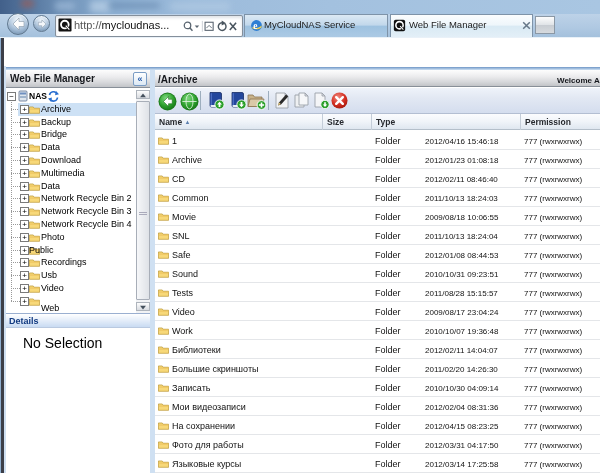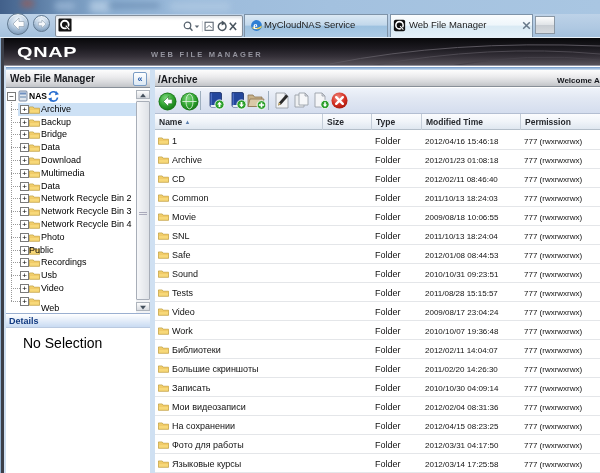--- a/index.html
+++ b/index.html
@@ -80,20 +80,21 @@
       <path d="M7 1 L13 7 L7 13 L7 9.5 L2 9.5 L2 4.5 L7 4.5 Z" fill="#f4f7fa" stroke="#8899aa" stroke-width=".8"></path>
     </svg>
 <div class="abs" id="addr"></div>
 
 <svg class="abs" style="left:58px;top:18px" width="14" height="14" viewBox="0 0 15 15">
       <rect x="0.5" y="0.5" width="14" height="14" rx="1" fill="#131313"></rect>
       <circle cx="7.3" cy="7" r="4.1" fill="none" stroke="#fff" stroke-width="2"></circle>
       <line x1="8.6" y1="8.4" x2="12.6" y2="12.8" stroke="#131313" stroke-width="2.6"></line>
       <line x1="8.3" y1="8.1" x2="12.2" y2="12.4" stroke="#fff" stroke-width="1.3"></line>
     </svg>
+<div class="abs" style="left:74px;top:19px;font-size:11px;color:#555;white-space:nowrap">http://<span style="color:#111">mycloudnas...</span></div>
 
 <svg class="abs" style="left:182px;top:19.5px" width="56" height="12.6" viewBox="0 0 62 14">
   <circle cx="6" cy="6" r="3.6" fill="none" stroke="#5a6570" stroke-width="1.4"></circle>
       <line x1="8.5" y1="8.7" x2="11.5" y2="12" stroke="#5a6570" stroke-width="1.6"></line>
   <path d="M14 6 L19 6 L16.5 9 Z" fill="#5a6570"></path>
   <line x1="22.5" y1="1" x2="22.5" y2="13" stroke="#c8cdd2" stroke-width="1"></line>
   <rect x="25.5" y="2.5" width="9" height="9" fill="none" stroke="#5a6570" stroke-width="1.2"></rect>
       <path d="M27 9 L30 6 L33 9" stroke="#5a6570" stroke-width="1" fill="none"></path>
   <path d="M44.5 3 A4.3 4.3 0 1 0 47.5 4.2" fill="none" stroke="#4a555f" stroke-width="1.6"></path>
       <path d="M44 0.5 L48.8 3.6 L44 6 Z" fill="#4a555f"></path>
@@ -114,29 +115,20 @@
       <line x1="8.5" y1="8.5" x2="12.5" y2="12.8" stroke="#111" stroke-width="2.4"></line>
       <line x1="8.2" y1="8.2" x2="12" y2="12.2" stroke="#fff" stroke-width="1.2"></line>
     </svg>
 <div class="tabtxt" style="left:409px;top:19px">Web File Manager</div>
 <svg class="abs" style="left:522px;top:21px" width="9" height="9" viewBox="0 0 9 9">
       <path d="M1.2 1.2 L7.8 7.8 M7.8 1.2 L1.2 7.8" stroke="#667788" stroke-width="1.5"></path>
     </svg>
 <div class="abs" id="newtab"></div>
 <div class="abs" style="left:0;top:36.5px;width:600px;height:1.5px;background:rgba(250,252,255,.8)"></div>
 
-<div class="abs" id="qnapbar">
-  <svg class="abs" style="left:330px;top:0" width="270" height="28" viewBox="0 0 270 28">
-        <path d="M0 26 Q120 2 270 8" fill="none" stroke="#5a565e" stroke-width="1"></path>
-        <path d="M40 28 Q160 6 270 16" fill="none" stroke="#4e4a52" stroke-width="1"></path>
-        <path d="M120 28 Q200 14 270 22" fill="none" stroke="#454149" stroke-width="1"></path>
-      </svg>
-  <div id="qnaplogo">QNAP</div>
-  <div id="wfmtitle">WEB FILE MANAGER</div>
-</div>
 <div class="abs" id="bluestrip"></div>
 <div class="abs" id="lborder"></div>
 <div class="abs" id="lborder2"></div>
 
 <div class="abs" id="lpanel"></div>
 <div class="abs phead" id="lphead"></div>
 <div class="pheadtxt" style="left:10px;top:73px">Web File Manager</div>
 <div class="abs" id="collapse">«</div>
 <div class="abs" id="tree" style="left:6px;top:88px;width:130px;height:225px;background:#fff">
       <div style="position:absolute;left:5px;top:14px;width:1px;height:199px;background-image:linear-gradient(180deg,#999 1px,transparent 1px);background-size:1px 2px"></div>
@@ -407,21 +399,20 @@
             <stop offset="1" stop-color="#9c1408"></stop>
           </radialGradient>
         </defs>
     <path d="M5.5 5.5 L12.5 12.5 M12.5 5.5 L5.5 12.5" stroke="#fff" stroke-width="2.6" stroke-linecap="round"></path>
   </svg>
 </div>
 <div class="abs" id="thead">
   <div class="hcol" style="left:0;width:167px;border-left:none">Name <span style="color:#5b7fae;font-size:6px;position:relative;top:-1px">▲</span></div>
   <div class="hcol" style="left:167px;width:49px">Size</div>
   <div class="hcol" style="left:216px;width:50px">Type</div>
-  <div class="hcol" style="left:266px;width:99px">Modified Time</div>
   <div class="hcol" style="left:365px;width:60px">Permission</div>
 </div>
 <div class="abs" id="rows">
       <div class="frow" style="top:0.4px">
         <svg class="ficon" viewBox="0 0 13 10">
           <path d="M0.5 2 L0.5 9.5 L12.5 9.5 L12.5 3.5 L6 3.5 L5 2 Z" fill="#f7d879" stroke="#b8932e" stroke-width="0.8"></path>
           <path d="M0.5 4.5 L12.5 4.5" stroke="#e8bd55" stroke-width="1"></path>
         </svg>
         <span class="fname">1</span>
         <span class="ftype">Folder</span>

